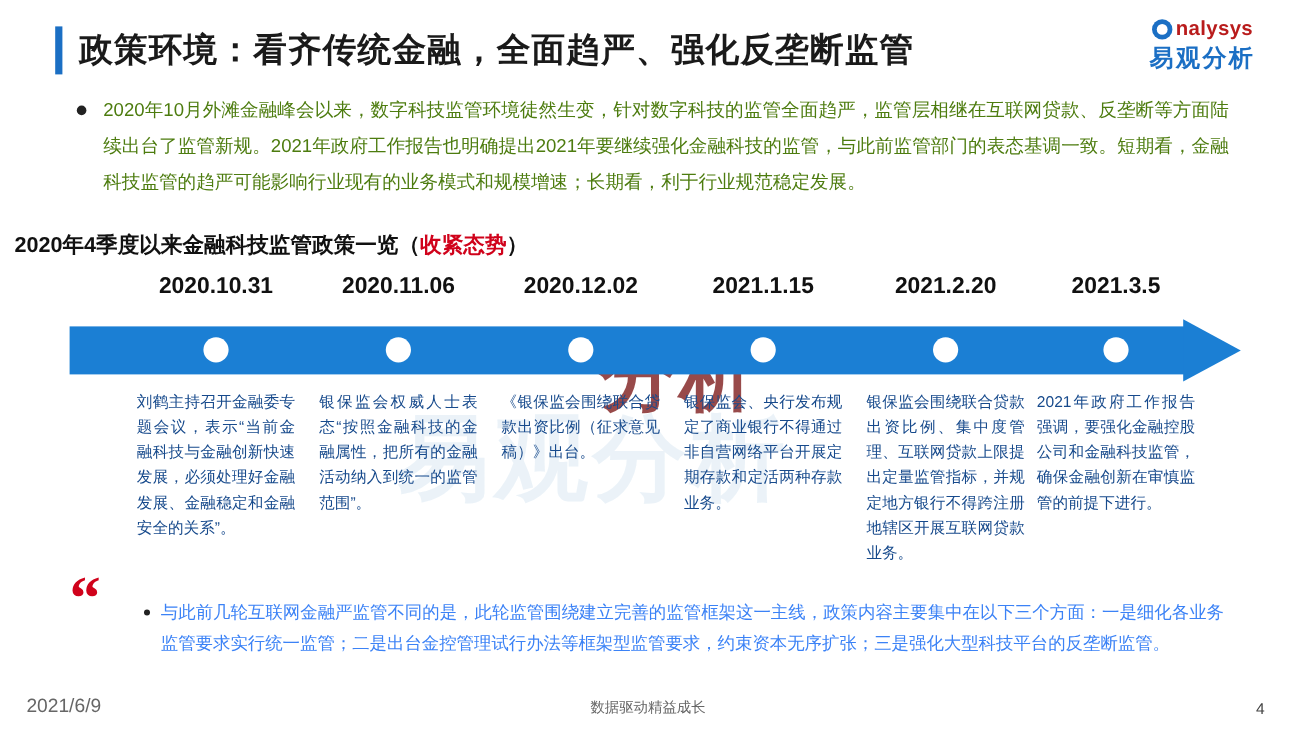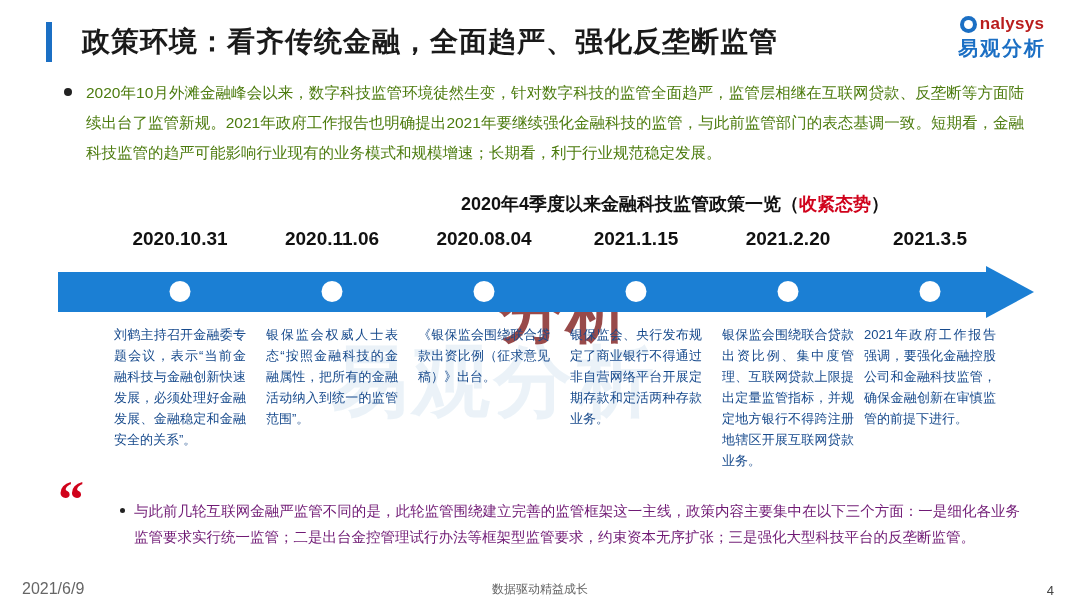--- a/index.html
+++ b/index.html
@@ -65,21 +65,20 @@
     height: 40px;
     background: #1b6fc4;
     margin-right: 14px;
   }
   .slide-title {
     font-size: 28px;
     font-weight: bold;
     color: #1a1a1a;
     letter-spacing: 1px;
     white-space: nowrap;
-    margin-left: 16px;
   }
   .logo {
     position: absolute;
     right: 34px;
     top: 14px;
     text-align: center;
     z-index: 3;
   }
   .logo-top {
     display: flex;
@@ -141,25 +140,26 @@
     color: #4d7c0f;
     text-align: justify;
   }
 
   
   .chart-title {
     position: absolute;
     top: 192px;
     left: 0;
     width: 889px;
-    text-align: right;
+    text-align: left;
     font-size: 18px;
     font-weight: bold;
     color: #111;
     z-index: 2;
+    padding-left: 12px;
   }
   .chart-title .emph {
     color: #d0021b;
   }
 
   
   .timeline {
     position: absolute;
     left: 50px;
     top: 228px;
@@ -260,21 +260,21 @@
     height: 5px;
     border-radius: 50%;
     background: #222;
     margin-top: 10px;
     margin-right: 9px;
     flex: 0 0 auto;
   }
   .note-text {
     font-size: 14.5px;
     line-height: 26px;
-    color: #701a75;
+    color: #3b82f6;
     text-align: justify;
   }
 
   
   .footer-date {
     position: absolute;
     left: 22px;
     bottom: 10px;
     font-size: 16px;
     color: #666;
@@ -327,21 +327,21 @@
 
   <div class="chart-title">
     <span>2020年4季度以来金融科技监管政策一览（</span><span class="emph">收紧态势</span><span>）</span>
   </div>
 
   <div class="timeline">
 
     <div class="tl-dates">
       <div class="tl-date" style="left:130px">2020.10.31</div>
       <div class="tl-date" style="left:282px">2020.11.06</div>
-      <div class="tl-date" style="left:434px">2020.08.04</div>
+      <div class="tl-date" style="left:434px">2020.12.02</div>
       <div class="tl-date" style="left:586px">2021.1.15</div>
       <div class="tl-date" style="left:738px">2021.2.20</div>
       <div class="tl-date" style="left:880px">2021.3.5</div>
     </div>
 
     <div class="arrow-wrap">
       <div class="arrow-bar"></div>
       <div class="arrow-head"></div>
       <div class="tl-dot" style="left:130px"></div>
       <div class="tl-dot" style="left:282px"></div>

